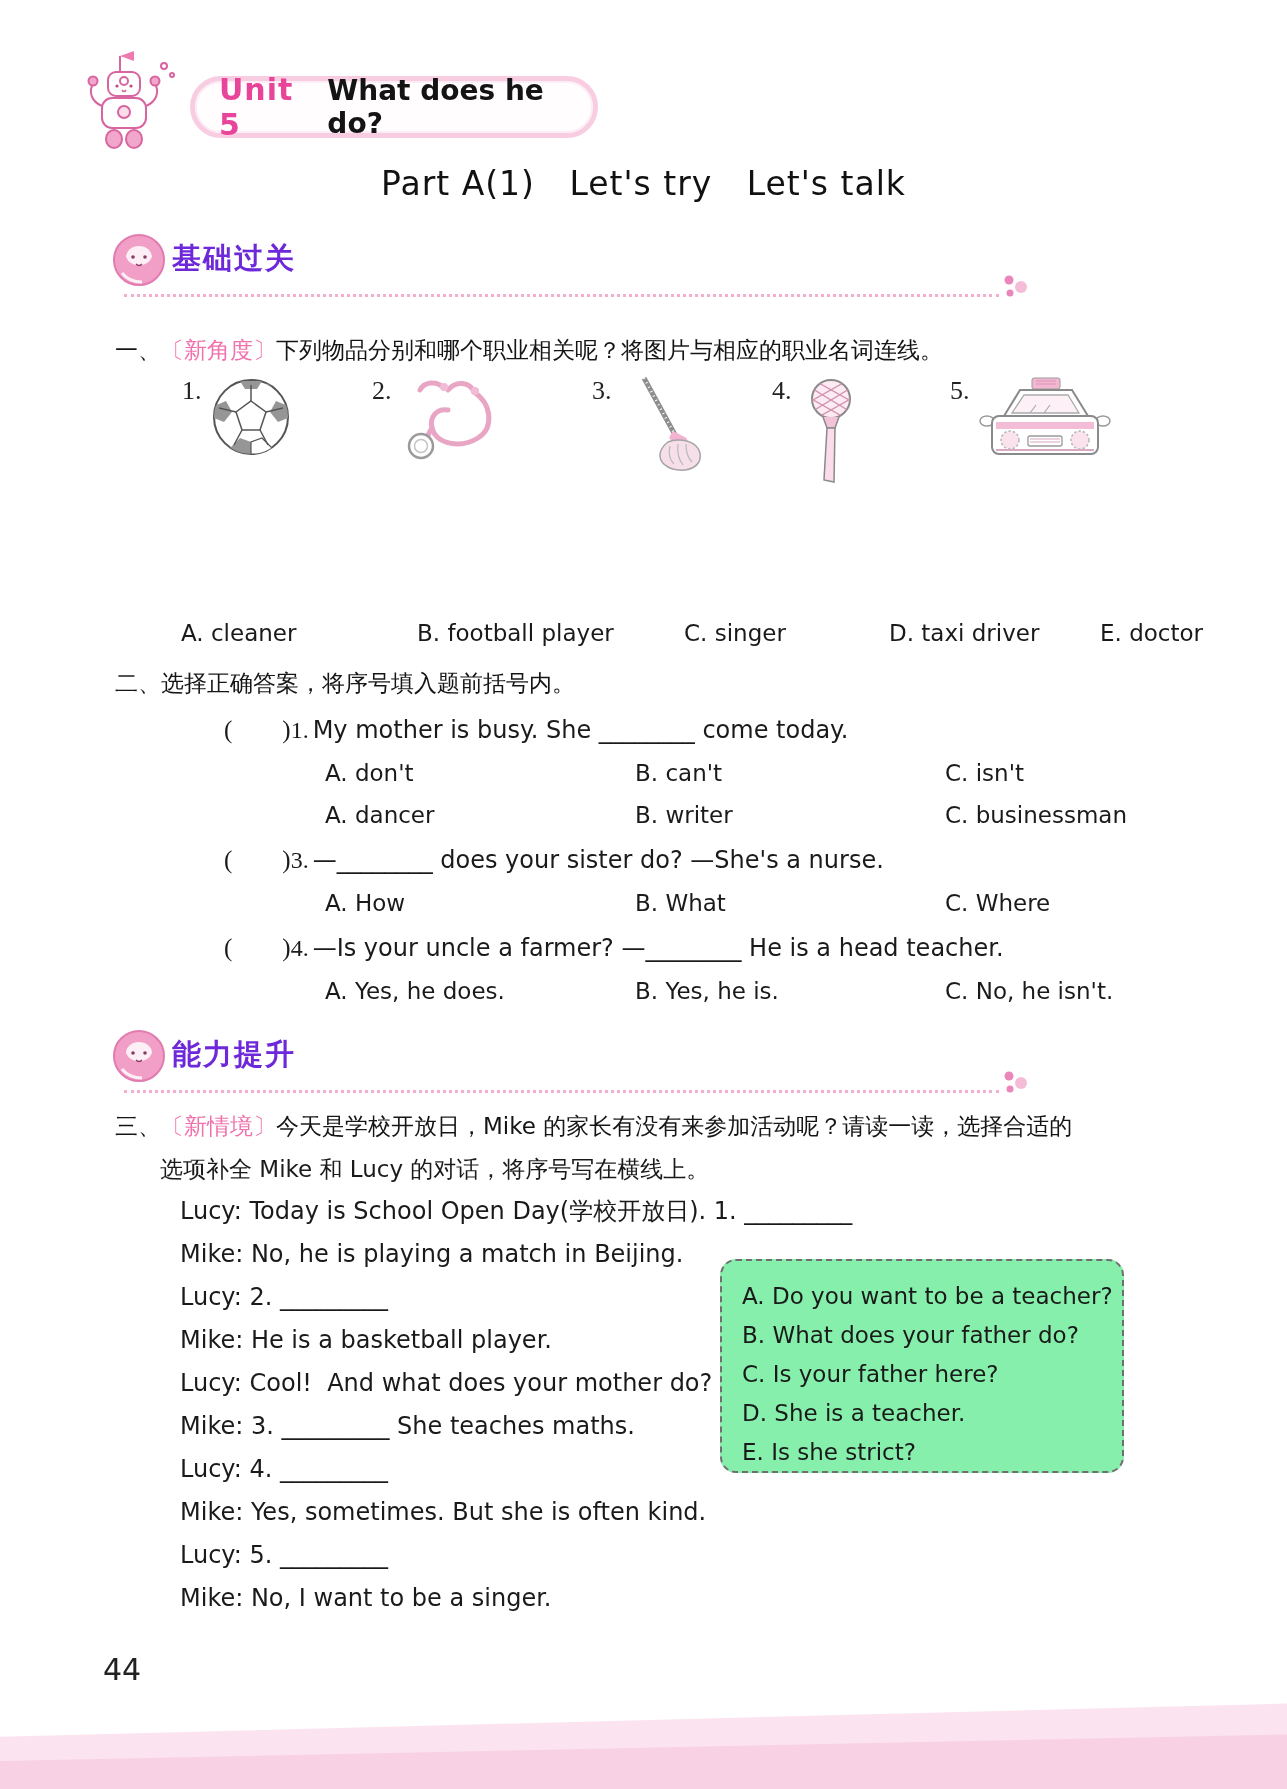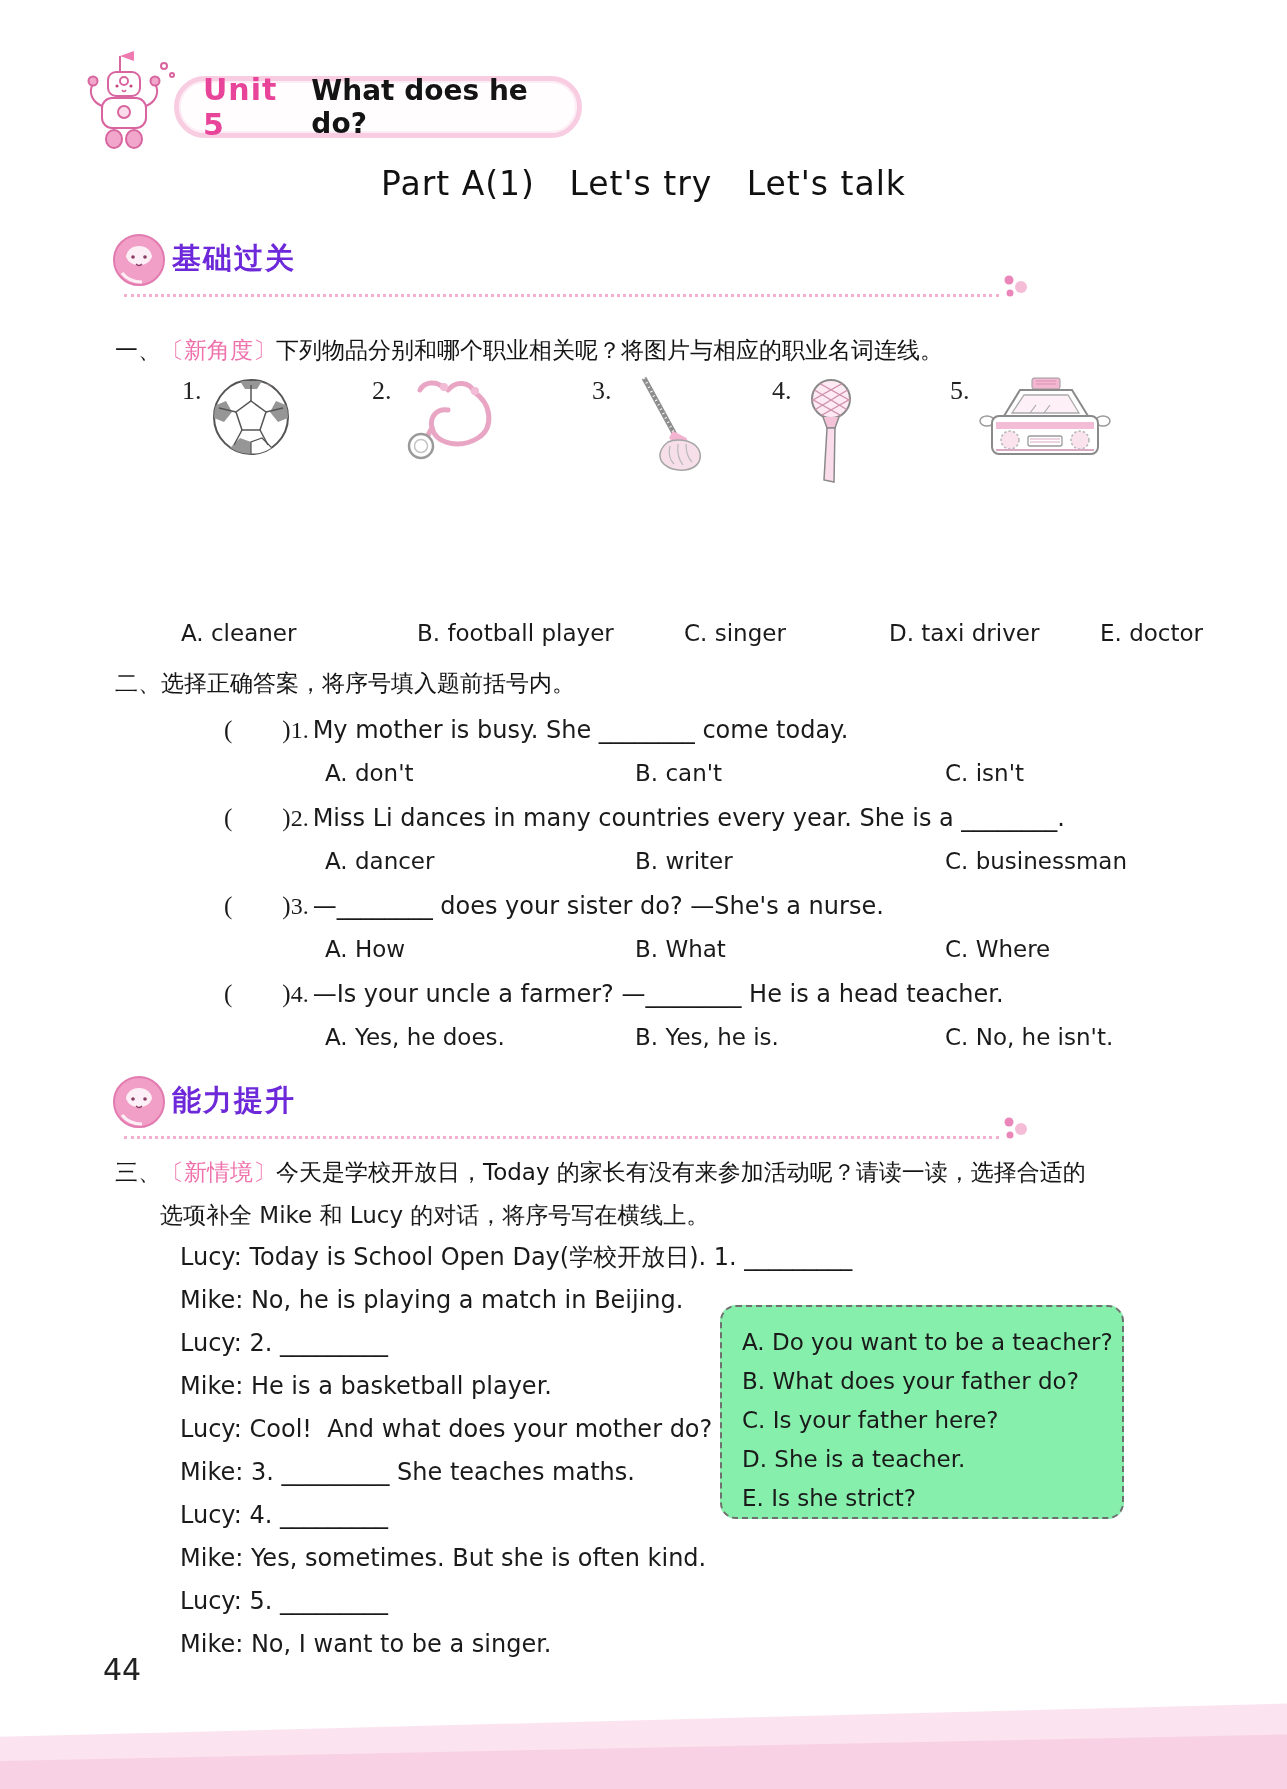--- a/index.html
+++ b/index.html
@@ -7,21 +7,21 @@
   .page { position:relative; width:1287px; height:1789px; background:#fff; overflow:hidden; }
   .content { margin:0 110px; position:relative; }
 
   .pre { white-space:pre-wrap; }
   .serif { font-family:"Liberation Serif", serif; }
   .eng { font-family:"DejaVu Sans", sans-serif; }
 
   
   .unit-header { position:relative; height:152px; }
   .mascot { position:absolute; left:84px; top:48px; }
-  .unit-pill { position:absolute; left:174px; top:76px; width:408px; height:62px;
+  .unit-pill { position:absolute; left:190px; top:76px; width:408px; height:62px;
     border:5px solid #f8cde2; border-radius:34px; background:#fffdfe;
     display:flex; align-items:center; padding:0 24px; gap:16px;
     box-shadow:0 0 0 2px #fdeef6 inset; }
   .unit-label { color:#e8459a; font-size:30px; font-weight:bold; letter-spacing:1px; }
   .unit-title { color:#141414; font-size:28px; font-weight:bold; }
 
   .part-title { text-align:center; font-size:33px; font-weight:500; color:#111;
     margin-top:12px; letter-spacing:1px; }
 
   
@@ -245,21 +245,20 @@
     <div class="mc-item">
       <p class="mc-stem pre"><span class="paren">(        )</span><span class="mc-num">1.</span><span class="stem-text eng">My mother is busy. She ________ come today.</span></p>
       <div class="mc-options">
         <span>A. don't</span>
         <span>B. can't</span>
         <span>C. isn't</span>
       </div>
     </div>
 
     <div class="mc-item">
-      <p class="mc-stem pre"><span class="paren">(        )</span><span class="mc-num">2.</span><span class="stem-text eng">Miss Li dances in many countries every year. She is a ________.</span></p>
       <div class="mc-options">
         <span>A. dancer</span>
         <span>B. writer</span>
         <span>C. businessman</span>
       </div>
     </div>
 
     <div class="mc-item">
       <p class="mc-stem pre"><span class="paren">(        )</span><span class="mc-num">3.</span><span class="stem-text eng">—________ does your sister do? —She's a nurse.</span></p>
       <div class="mc-options">
@@ -293,21 +292,21 @@
       <span class="dotline"></span>
       <span class="enddots">
         <svg width="30" height="28" viewBox="0 0 30 28">
           <circle cx="8" cy="7" r="4.5" fill="#ea86b9"></circle>
           <circle cx="20" cy="14" r="6" fill="#f5bcd8"></circle>
           <circle cx="9" cy="20" r="3.5" fill="#ea86b9"></circle>
         </svg>
       </span>
     </div>
 
-    <p class="prompt" style="margin-top:8px"><span class="serif">三、</span><span class="q-tag">〔新情境〕</span><span>今天是学校开放日，Today 的家长有没有来参加活动呢？请读一读，选择合适的</span></p>
+    <p class="prompt" style="margin-top:8px"><span class="serif">三、</span><span class="q-tag">〔新情境〕</span><span>今天是学校开放日，Mike 的家长有没有来参加活动呢？请读一读，选择合适的</span></p>
     <p class="prompt-cont">选项补全 Mike 和 Lucy 的对话，将序号写在横线上。</p>
 
     <div class="dialogue-wrap">
       <p class="dlg-line pre">Lucy: Today is School Open Day(学校开放日). 1. _________</p>
       <p class="dlg-line pre">Mike: No, he is playing a match in Beijing.</p>
       <p class="dlg-line pre">Lucy: 2. _________</p>
       <p class="dlg-line pre">Mike: He is a basketball player.</p>
       <p class="dlg-line pre">Lucy: Cool!  And what does your mother do?</p>
       <p class="dlg-line pre">Mike: 3. _________ She teaches maths.</p>
       <p class="dlg-line pre">Lucy: 4. _________</p>

